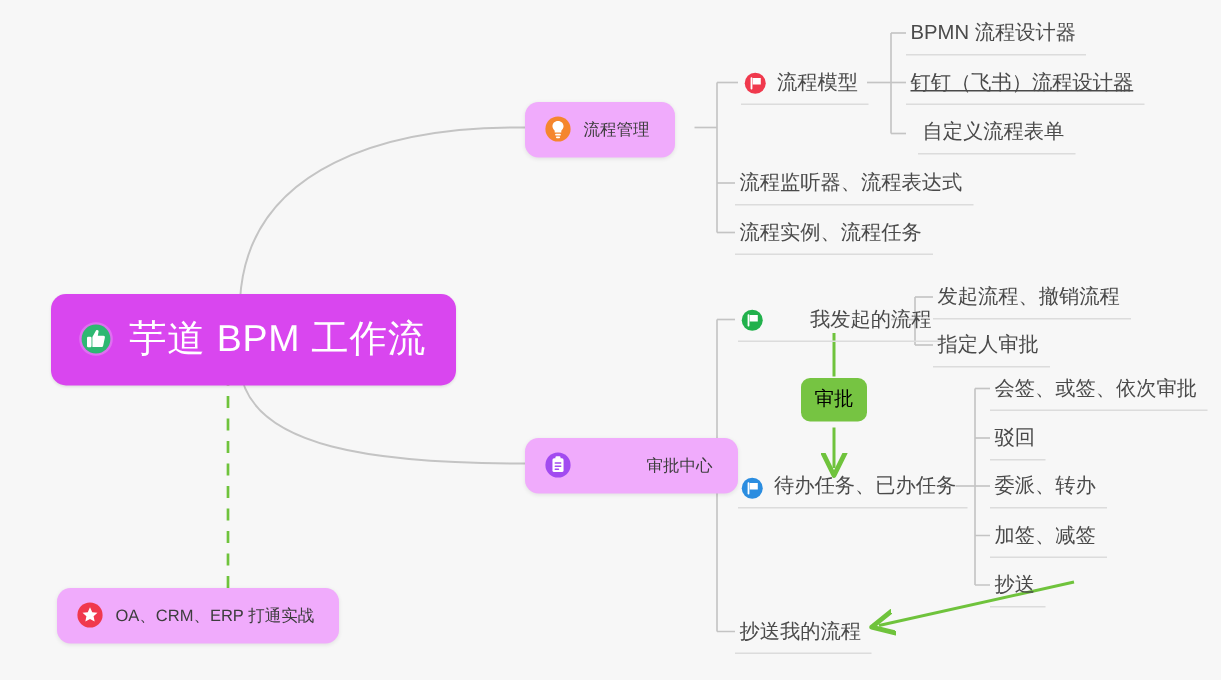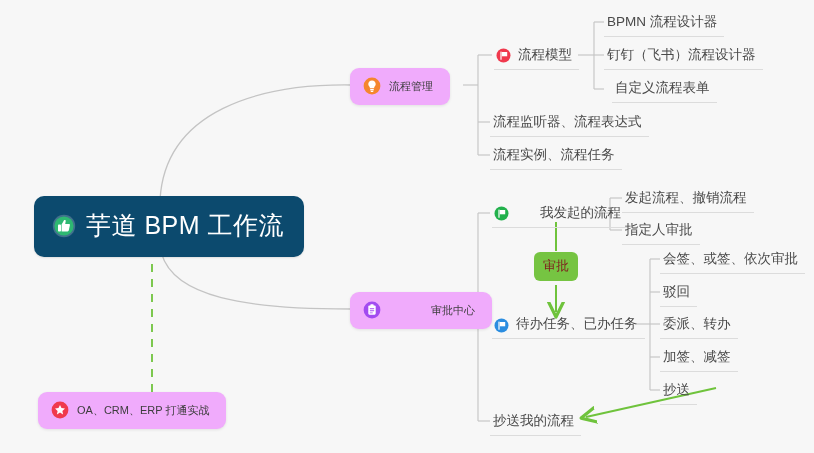--- a/index.html
+++ b/index.html
@@ -34,21 +34,21 @@
   .node {
     position: absolute;
     display: flex;
     align-items: center;
     box-sizing: border-box;
     white-space: nowrap;
   }
 
   
   .node-root {
-    background: #0c4a6e;
+    background: #d946ef;
     border-radius: 10px;
     padding: 13px 20px 15px 18px;
     color: #ffffff;
     font-size: 25px;
     letter-spacing: 0.5px;
     box-shadow: 0 1px 2px rgba(0,0,0,0.10);
   }
   .node-root .label { margin-left: 10px; }
 
   
@@ -70,21 +70,21 @@
     border-bottom: 1px solid #dcdcdc;
   }
   .node-line.with-icon { padding-left: 2px; }
   .node-line .label { margin-left: 7px; }
   .node-line.no-icon .label { margin-left: 0; }
 
   
   .node-tag {
     background: #76c442;
     border-radius: 6px;
-    color: #7f1d1d;
+    color: #000000;
     font-size: 13px;
     padding: 5px 9px 6px 9px;
     justify-content: center;
   }
 
   
   .icon {
     display: inline-flex;
     align-items: center;
     justify-content: center;
@@ -201,21 +201,21 @@
         <rect x="4.4" y="3.5" width="1.2" height="8.2" rx="0.5" fill="#ffffff"></rect>
         <path d="M5.8 4.0 L11.2 4.0 L11.2 8.3 L5.8 8.3 Z" fill="#ffffff"></path>
       </svg>
     </span>
     <span class="label">流程模型</span>
   </div>
 
   <div class="node node-line no-icon" style="left:604px; top:9px;">
     <span class="label">BPMN 流程设计器</span>
   </div>
-  <div class="node node-line no-icon" style="left:604px; top:42px;">
+  <div class="node node-line no-icon" style="left:604px; top:42px;text-decoration:underline;">
     <span class="label">钉钉（飞书）流程设计器</span>
   </div>
   <div class="node node-line no-icon" style="left:612px; top:75px;justify-content:center;">
     <span class="label">自定义流程表单</span>
   </div>
 
   <div class="node node-line no-icon" style="left:490px; top:109px;">
     <span class="label">流程监听器、流程表达式</span>
   </div>
   <div class="node node-line no-icon" style="left:490px; top:142px;">

